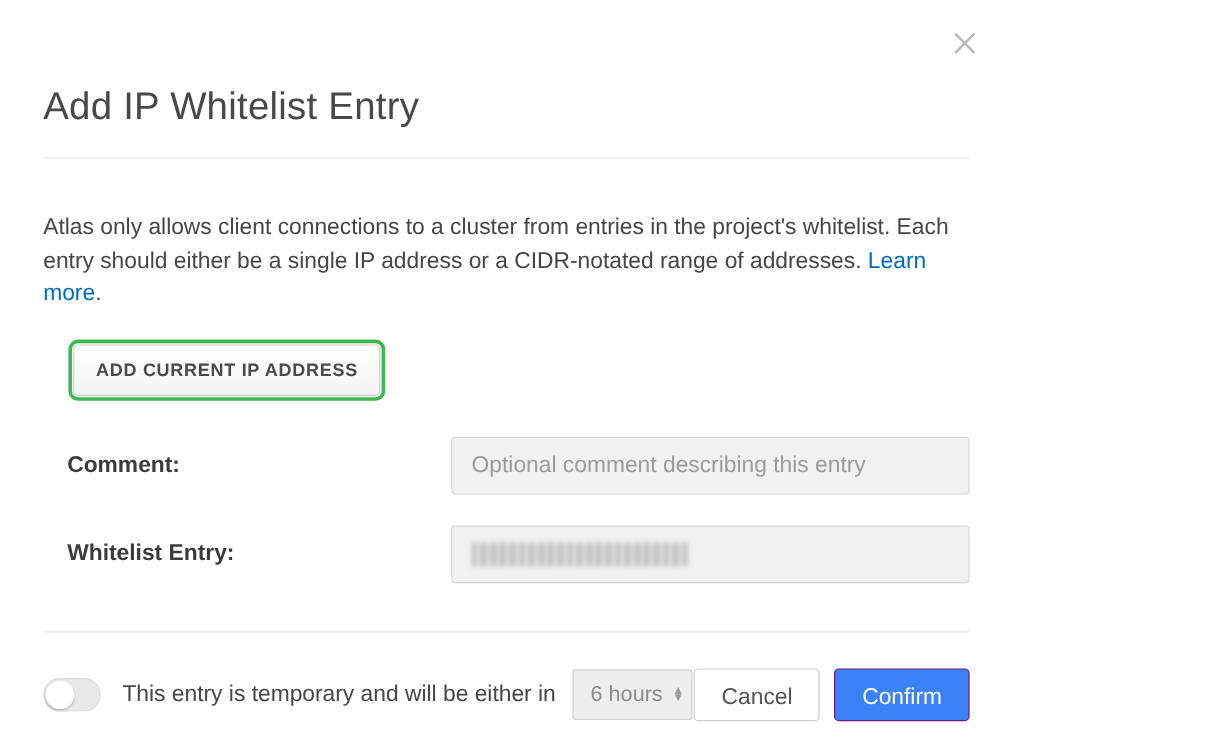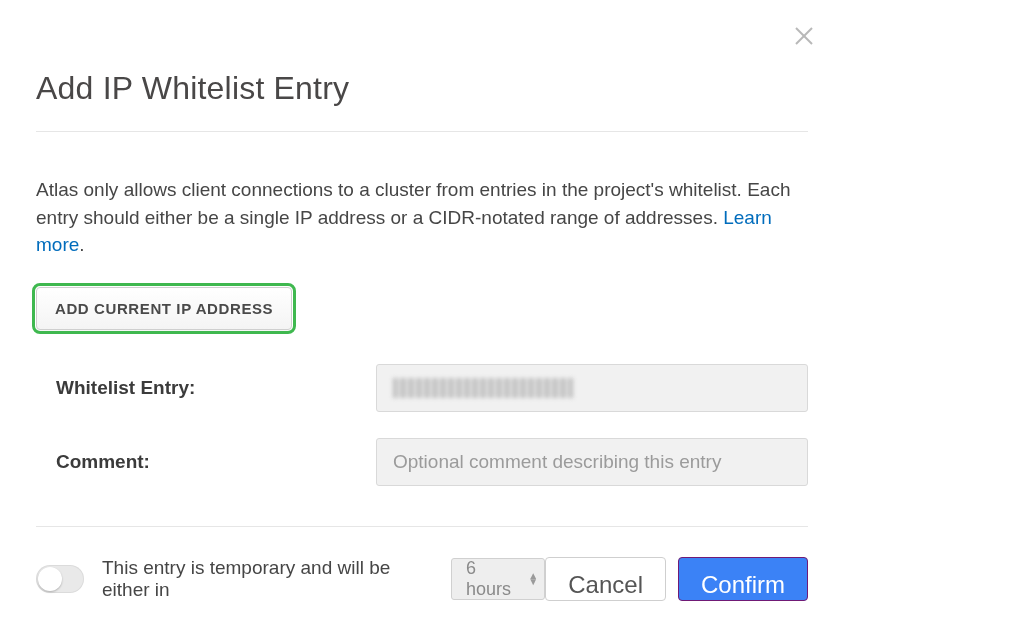--- a/index.html
+++ b/index.html
@@ -68,20 +68,21 @@
     font-weight: 700;
     letter-spacing: 0.6px;
     padding: 12px 18px;
     cursor: pointer;
     text-transform: uppercase;
     box-shadow: 0 1px 0 rgba(0,0,0,0.03);
   }
   .pill-btn.selected {
     outline: 3px solid #3fb84f;
     outline-offset: 1px;
+    margin-left: 25px;
   }
   .form-block {
     padding-left: 20px;
     margin-bottom: 40px;
   }
   .form-row {
     display: flex;
     align-items: center;
     margin-bottom: 26px;
   }
@@ -167,21 +168,21 @@
     display: inline-flex;
     flex-direction: column;
     line-height: 6px;
     font-size: 10px;
     color: #9a9a9a;
   }
   .spacer { flex: 1; }
   .btn {
     height: 44px;
     border-radius: 4px;
-    font-size: 24px;
+    font-size: 19px;
     padding: 13px 22px;
     cursor: pointer;
     border: 1px solid transparent;
   }
   .btn-cancel {
     background: #ffffff;
     border: 1px solid #cfcfcf;
     color: #555;
     margin-right: 12px;
   }
@@ -211,28 +212,28 @@
   <p class="description">
     <span>Atlas only allows client connections to a cluster from entries in the project's whitelist. Each entry should either be a single IP address or a CIDR-notated range of addresses. </span><a href="#">Learn more</a><span>.</span>
   </p>
 
   <div class="btn-row">
     <button class="pill-btn selected">ADD CURRENT IP ADDRESS</button>
   </div>
 
   <div class="form-block">
     <div class="form-row">
+      <div class="form-label">Comment:</div>
+      <input type="text" class="form-input" placeholder="Optional comment describing this entry" style="">
+    </div>
+    <div class="form-row">
       <div class="form-label">Whitelist Entry:</div>
       <div class="form-input redacted-wrap">
         <span class="redacted"></span>
       </div>
-    </div>
-    <div class="form-row">
-      <div class="form-label">Comment:</div>
-      <input type="text" class="form-input" placeholder="Optional comment describing this entry" style="">
     </div>
   </div>
 
   <hr class="divider">
 
   <div class="footer">
     <div class="toggle">
       <div class="knob"></div>
     </div>
     <span class="temp-text">This entry is temporary and will be either in</span>

